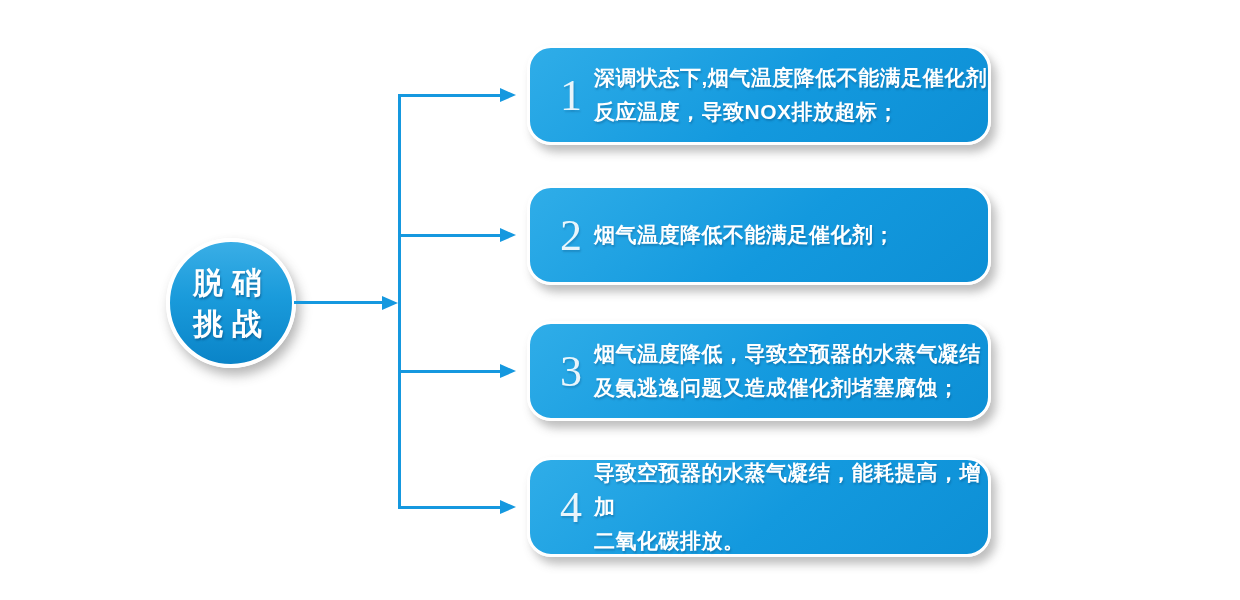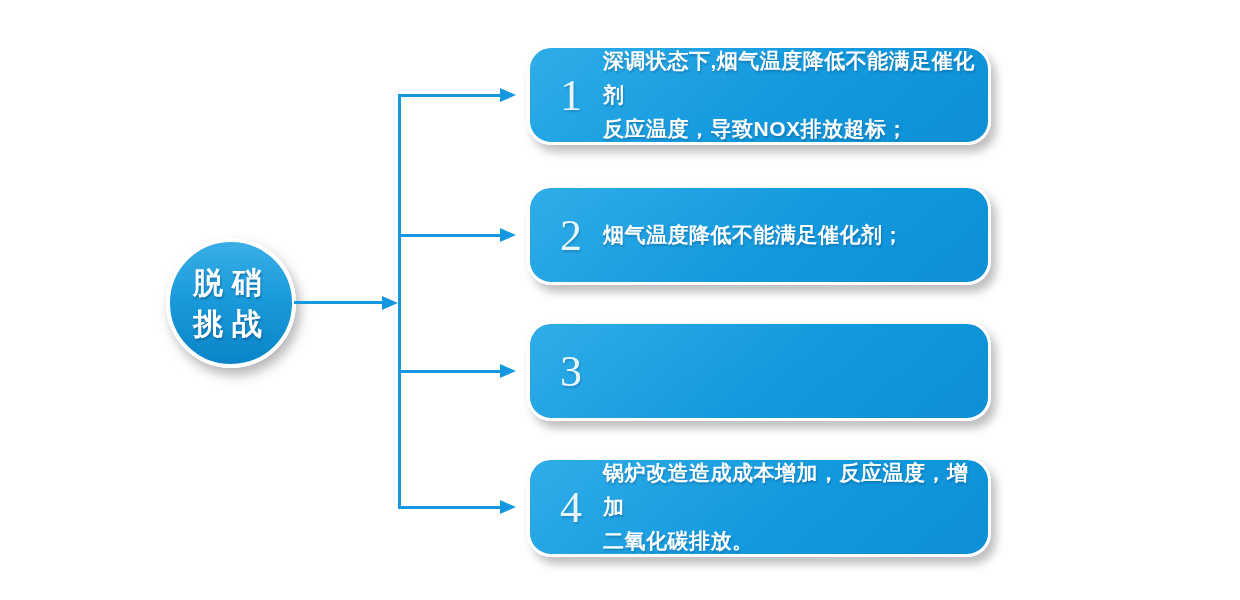--- a/index.html
+++ b/index.html
@@ -76,21 +76,21 @@
     font-size: 44px;
     font-weight: normal;
     color: rgba(255, 255, 255, 0.9);
     width: 42px;
     margin-left: 20px;
     text-align: center;
     flex: 0 0 auto;
     text-shadow: 1px 2px 2px rgba(0, 40, 80, 0.2);
   }
   .item-text {
-    margin-left: 11px;
+    margin-left: 2px;
     font-size: 21px;
     font-weight: bold;
     line-height: 34px;
     letter-spacing: 0.5px;
     white-space: pre-line;
     text-shadow: 1px 1.5px 2px rgba(0, 40, 80, 0.25);
   }
 </style>
 </head>
 <body>
@@ -125,21 +125,23 @@
 反应温度，导致NOX排放超标；</div>
   </div>
 
   <div class="item-box" style="top:185px;">
     <div class="item-num">2</div>
     <div class="item-text">烟气温度降低不能满足催化剂；</div>
   </div>
 
   <div class="item-box" style="top:321px;">
     <div class="item-num">3</div>
+    <div class="item-text">烟气温度降低，导致空预器的水蒸气凝结
+及氨逃逸问题又造成催化剂堵塞腐蚀；</div>
   </div>
 
   <div class="item-box" style="top:457px;">
     <div class="item-num">4</div>
-    <div class="item-text">锅炉改造造成成本增加，反应温度，增加
+    <div class="item-text">导致空预器的水蒸气凝结，能耗提高，增加
 二氧化碳排放。</div>
   </div>
 
 </div>
 
 </body></html>

